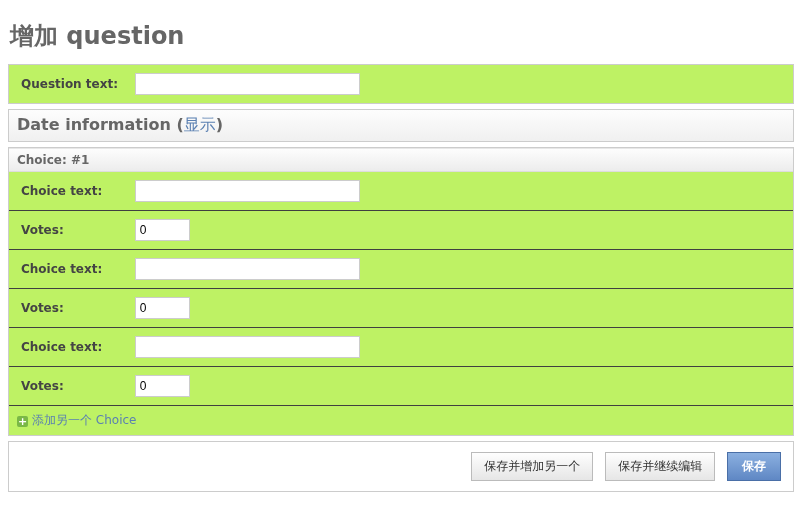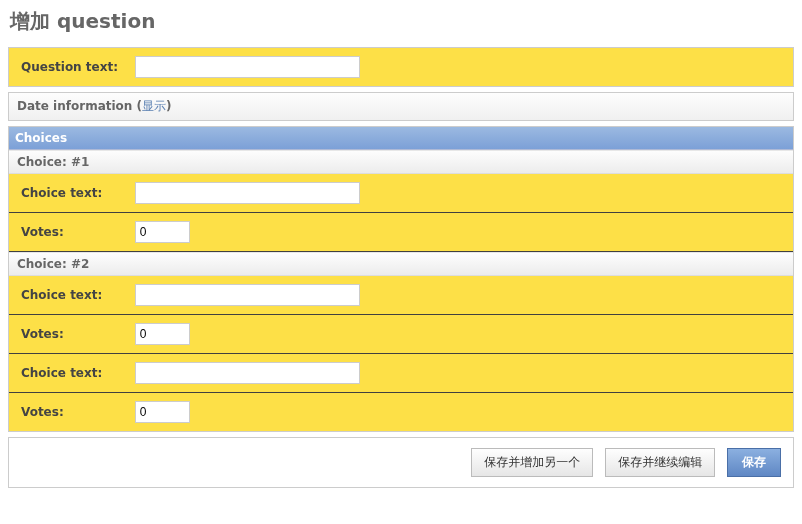--- a/index.html
+++ b/index.html
@@ -6,30 +6,30 @@
   body {
     margin: 0;
     font-family: "Lucida Grande", "DejaVu Sans", "Bitstream Vera Sans", Verdana, Arial, sans-serif;
     font-size: 12px;
     color: #333;
     background: #fff;
     padding: 0 8px 8px;
   }
 
   h1.page-title {
-    font-size: 20px;
+    font-size: 24px;
     font-weight: bold;
     color: #666;
-    margin: 8px 0 12px 2px;
+    margin: 20px 0 12px 2px;
   }
 
   .module {
     border: 1px solid #ccc;
     margin-bottom: 5px;
-    background: #fde047;
+    background: #bef264;
   }
 
   .module h2.section-title {
     margin: 0;
     padding: 4px 6px;
     font-size: 12px;
     font-weight: bold;
     color: #fff;
     background: linear-gradient(to bottom, #9bb9e1, #7ca0d7);
     border-bottom: 1px solid #aeb9d6;
@@ -57,21 +57,21 @@
     vertical-align: middle;
     height: 22px;
   }
   input.wide { width: 225px; }
   input.small { width: 55px; }
 
   .collapse-bar {
     border: 1px solid #ccc;
     background: linear-gradient(to bottom, #fdfdfd, #f0f0f0);
     padding: 5px 8px;
-    font-size: 12px;
+    font-size: 16px;
     font-weight: bold;
     color: #666;
     margin-bottom: 5px;
   }
   .collapse-bar a {
     color: #5b80b2;
     font-weight: normal;
     text-decoration: none;
     cursor: pointer;
   }
@@ -145,50 +145,53 @@
     <input type="text" class="wide" value="" style="">
   </div>
 </div>
 
 <div class="collapse-bar">
   <span>Date information</span>
   <span> (</span><a>显示</a><span>)</span>
 </div>
 
 <div class="module">
-  <h2 class="section-title">Choices</h2>
 
   <div class="inline-header">Choice: #1</div>
-  <div class="form-row">
-    <label>Choice text:</label>
-    <input type="text" class="wide" value="" style="">
-  </div>
-  <div class="form-row">
-    <label>Votes:</label>
-    <input type="text" class="small" value="0" style="">
-  </div>
-
-  <div class="inline-header">Choice: #2</div>
   <div class="form-row">
     <label>Choice text:</label>
     <input type="text" class="wide" value="" style="">
   </div>
   <div class="form-row">
     <label>Votes:</label>
     <input type="text" class="small" value="0" style="">
   </div>
 
   <div class="form-row">
     <label>Choice text:</label>
     <input type="text" class="wide" value="" style="">
   </div>
   <div class="form-row">
     <label>Votes:</label>
     <input type="text" class="small" value="0" style="">
   </div>
 
+  <div class="form-row">
+    <label>Choice text:</label>
+    <input type="text" class="wide" value="" style="">
+  </div>
+  <div class="form-row">
+    <label>Votes:</label>
+    <input type="text" class="small" value="0" style="">
+  </div>
+
+  <div class="add-row">
+    <a>
+      <span class="plus-icon">+</span><span>添加另一个 Choice</span>
+    </a>
+  </div>
 </div>
 
 <div class="submit-row">
   <button type="button">保存并增加另一个</button>
   <button type="button">保存并继续编辑</button>
   <button type="button" class="default">保存</button>
 </div>
 
 </body></html>

